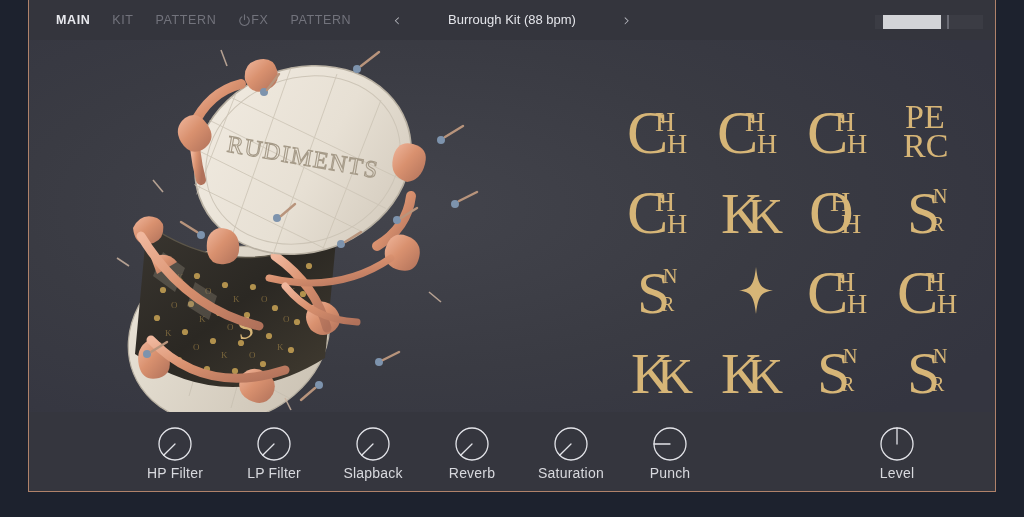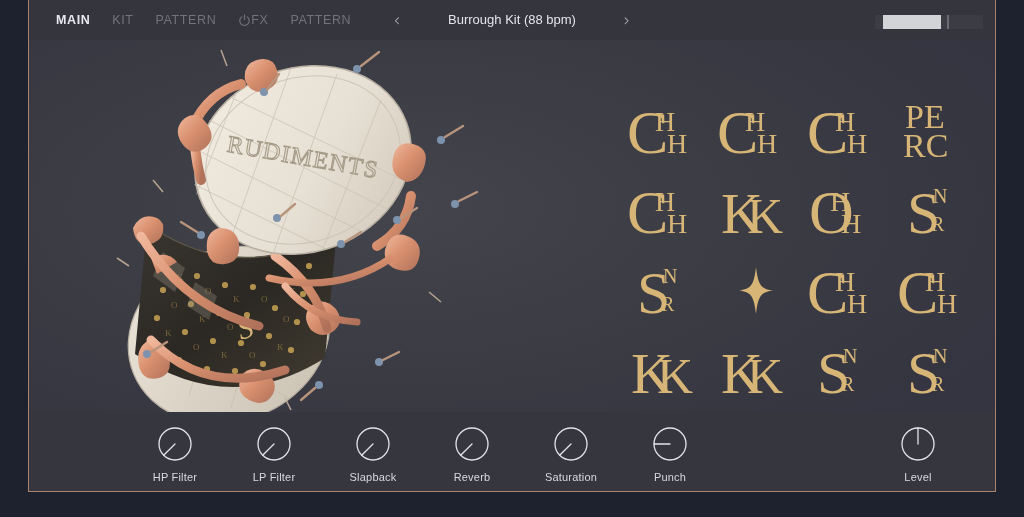--- a/index.html
+++ b/index.html
@@ -164,22 +164,21 @@
   .knob-cell {
     position: absolute;
     top: 11px;
     width: 96px;
     text-align: center;
     cursor: pointer;
   }
   .knob-dial { width: 42px; height: 42px; margin: 0 auto; }
   .knob-dial svg { display: block; }
   .knob-label {
-    margin-top: 6px;
-    font-size: 11px;
+    font-size: 14px;
     color: #d8d9de;
     letter-spacing: 0.2px;
   }
 </style>
 </head>
 <body>
 
 <div id="app-window">
 
   <div id="top-bar">
@@ -591,21 +590,21 @@
       <div class="knob-dial">
         <svg viewBox="0 0 42 42" width="42" height="42">
           <circle cx="21" cy="21" r="16" fill="none" stroke="#e3e4e9" stroke-width="1.3"></circle>
           <line x1="21" y1="21" x2="5" y2="21" stroke="#e3e4e9" stroke-width="1.3" stroke-linecap="round"></line>
         </svg>
       </div>
       <div class="knob-label">Punch</div>
     </div>
 
 
-    <div class="knob-cell" style="left:841px">
+    <div class="knob-cell" style="left:820px">
       <div class="knob-dial">
         <svg viewBox="0 0 42 42" width="42" height="42">
           <circle cx="21" cy="21" r="16" fill="none" stroke="#e3e4e9" stroke-width="1.3"></circle>
           <line x1="21" y1="21" x2="21" y2="5" stroke="#e3e4e9" stroke-width="1.3" stroke-linecap="round"></line>
         </svg>
       </div>
       <div class="knob-label">Level</div>
     </div>
 
   </div>

